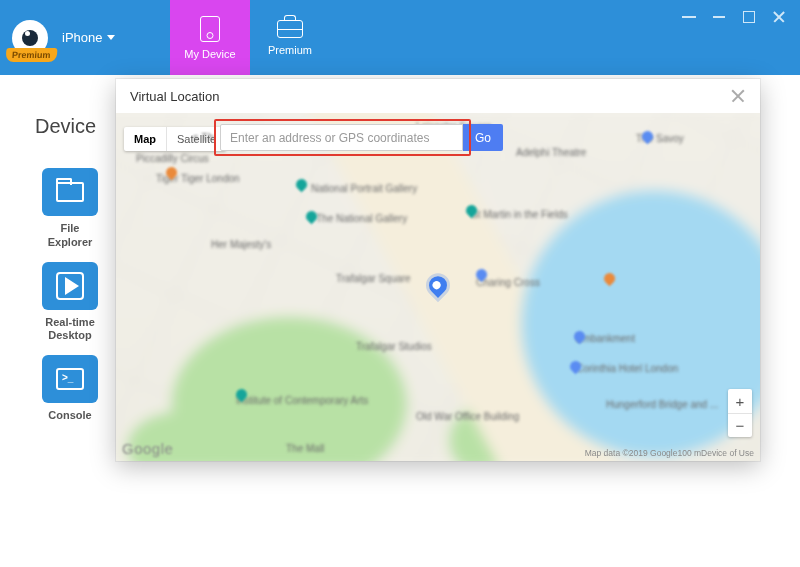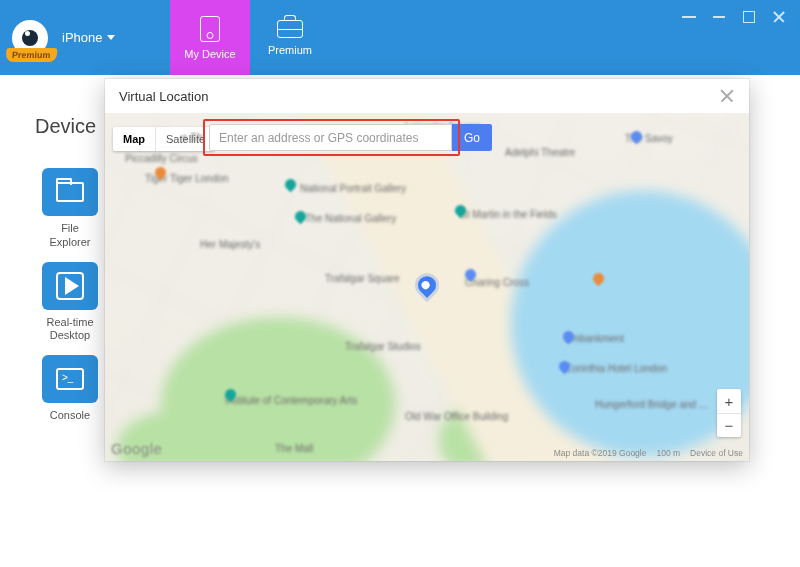--- a/index.html
+++ b/index.html
@@ -31,32 +31,32 @@
   .min-ico::after { content: ""; width: 12px; height: 1.5px; background: #cfe7f8; position: absolute; }
   .sq-ico::after { content: ""; width: 10px; height: 10px; border: 1.5px solid #cfe7f8; position: absolute; }
   .x-ico::before, .x-ico::after { content: ""; position: absolute; width: 14px; height: 1.5px; background: #cfe7f8; }
   .x-ico::before { transform: rotate(45deg); }
   .x-ico::after { transform: rotate(-45deg); }
 
   
   .page-body { padding: 40px 35px; position: relative; filter: blur(0.3px); }
   .page-title { font-size: 20px; color: #444; font-weight: 400; }
   .shortcut-col { margin-top: 30px; display: flex; flex-direction: column; gap: 12px; }
-  .shortcut { display: flex; flex-direction: column; align-items: center; gap: 6px; width: 70px; }
+  .shortcut { display: flex; flex-direction: column; align-items: center; gap: 6px; width: 70px; font-weight: bold; }
   .shortcut-icon { width: 56px; height: 48px; background: #2d8fd9; border-radius: 6px; display: flex; align-items: center; justify-content: center; }
   .shortcut-lbl { font-size: 11px; color: #555; text-align: center; line-height: 1.25; }
   .ic-folder { width: 28px; height: 20px; border: 2px solid #fff; border-radius: 2px; position: relative; }
   .ic-folder::before { content: ""; position: absolute; top: -6px; left: -2px; width: 12px; height: 5px; border: 2px solid #fff; border-bottom: none; border-radius: 2px 2px 0 0; }
   .ic-play { width: 0; height: 0; border-top: 9px solid transparent; border-bottom: 9px solid transparent; border-left: 14px solid #fff; margin-left: 4px; }
   .ic-play-wrap { width: 28px; height: 28px; border: 2px solid #fff; border-radius: 4px; display: flex; align-items: center; justify-content: center; }
   .ic-console { width: 28px; height: 22px; border: 2px solid #fff; border-radius: 3px; position: relative; }
   .ic-console::after { content:">_"; color: #fff; font-size: 10px; position: absolute; top: 2px; left: 4px; }
 
   
-  .modal { position: absolute; top: 79px; left: 105px; width: 644px; height: 382px; background: #fff; box-shadow: 0 6px 24px rgba(0,0,0,0.25), 0 0 0 1px rgba(0,0,0,0.06); z-index: 10; display: flex; flex-direction: column; }
+  .modal { position: absolute; top: 79px; left: 116px; width: 644px; height: 382px; background: #fff; box-shadow: 0 6px 24px rgba(0,0,0,0.25), 0 0 0 1px rgba(0,0,0,0.06); z-index: 10; display: flex; flex-direction: column; }
   .modal-head { height: 34px; display: flex; align-items: center; justify-content: space-between; padding: 0 14px; font-size: 13px; color: #333; }
   .modal-close { width: 16px; height: 16px; position: relative; cursor: pointer; opacity: .55; }
   .modal-close::before, .modal-close::after { content: ""; position: absolute; left: 0; top: 7px; width: 16px; height: 1.5px; background: #666; }
   .modal-close::before { transform: rotate(45deg); }
   .modal-close::after { transform: rotate(-45deg); }
 
   .map-area { flex: 1; position: relative; overflow: hidden; }
   .map-bg {
     position: absolute; inset: 0;
     background:
@@ -86,21 +86,21 @@
   .map-type span + span { border-left: 1px solid #e3e3e3; }
 
   .search-wrap { position: absolute; top: 11px; left: 104px; display: flex; align-items: stretch; }
   .search-input { width: 243px; height: 27px; border: 1px solid #cfcfcf; background: #fff; font-size: 12px; padding: 0 9px; color: #666; outline: none; border-radius: 2px 0 0 2px; }
   .search-input::placeholder { color: #9a9a9a; }
   .go-btn { height: 27px; padding: 0 12px; background: #4e7df2; color: #fff; border: none; font-size: 12px; cursor: pointer; border-radius: 0 2px 2px 0; }
   .highlight-box { position: absolute; top: 6px; left: 98px; width: 257px; height: 37px; border: 2px solid #e13a2f; border-radius: 2px; pointer-events: none; }
   .map-type-tail { position: absolute; top: 18px; left: 77px; font-size: 11px; color: #7a7a7a; filter: blur(1px); }
 
   .google-logo { position: absolute; left: 6px; bottom: 4px; font-size: 15px; color: #8a8a8a; filter: blur(.8px); letter-spacing: .5px; }
-  .map-credits { position: absolute; right: 6px; bottom: 3px; font-size: 8.5px; color: #8a8a8a; filter: blur(.6px); display: flex; gap: 10px; }
+  .map-credits { position: absolute; right: 6px; bottom: 3px; font-size: 8.5px; color: #8a8a8a; filter: blur(.6px); display: flex; }
   .zoom-ctl { position: absolute; right: 8px; bottom: 24px; width: 24px; background: #fff; box-shadow: 0 1px 3px rgba(0,0,0,.25); border-radius: 2px; display: flex; flex-direction: column; }
   .zoom-ctl button { height: 24px; border: none; background: transparent; font-size: 15px; color: #555; cursor: pointer; }
   .zoom-ctl button + button { border-top: 1px solid #e3e3e3; }
 </style>
 </head>
 <body>
 
 <div class="header">
   <div class="logo-wrap">
     <div class="logo-badge">

